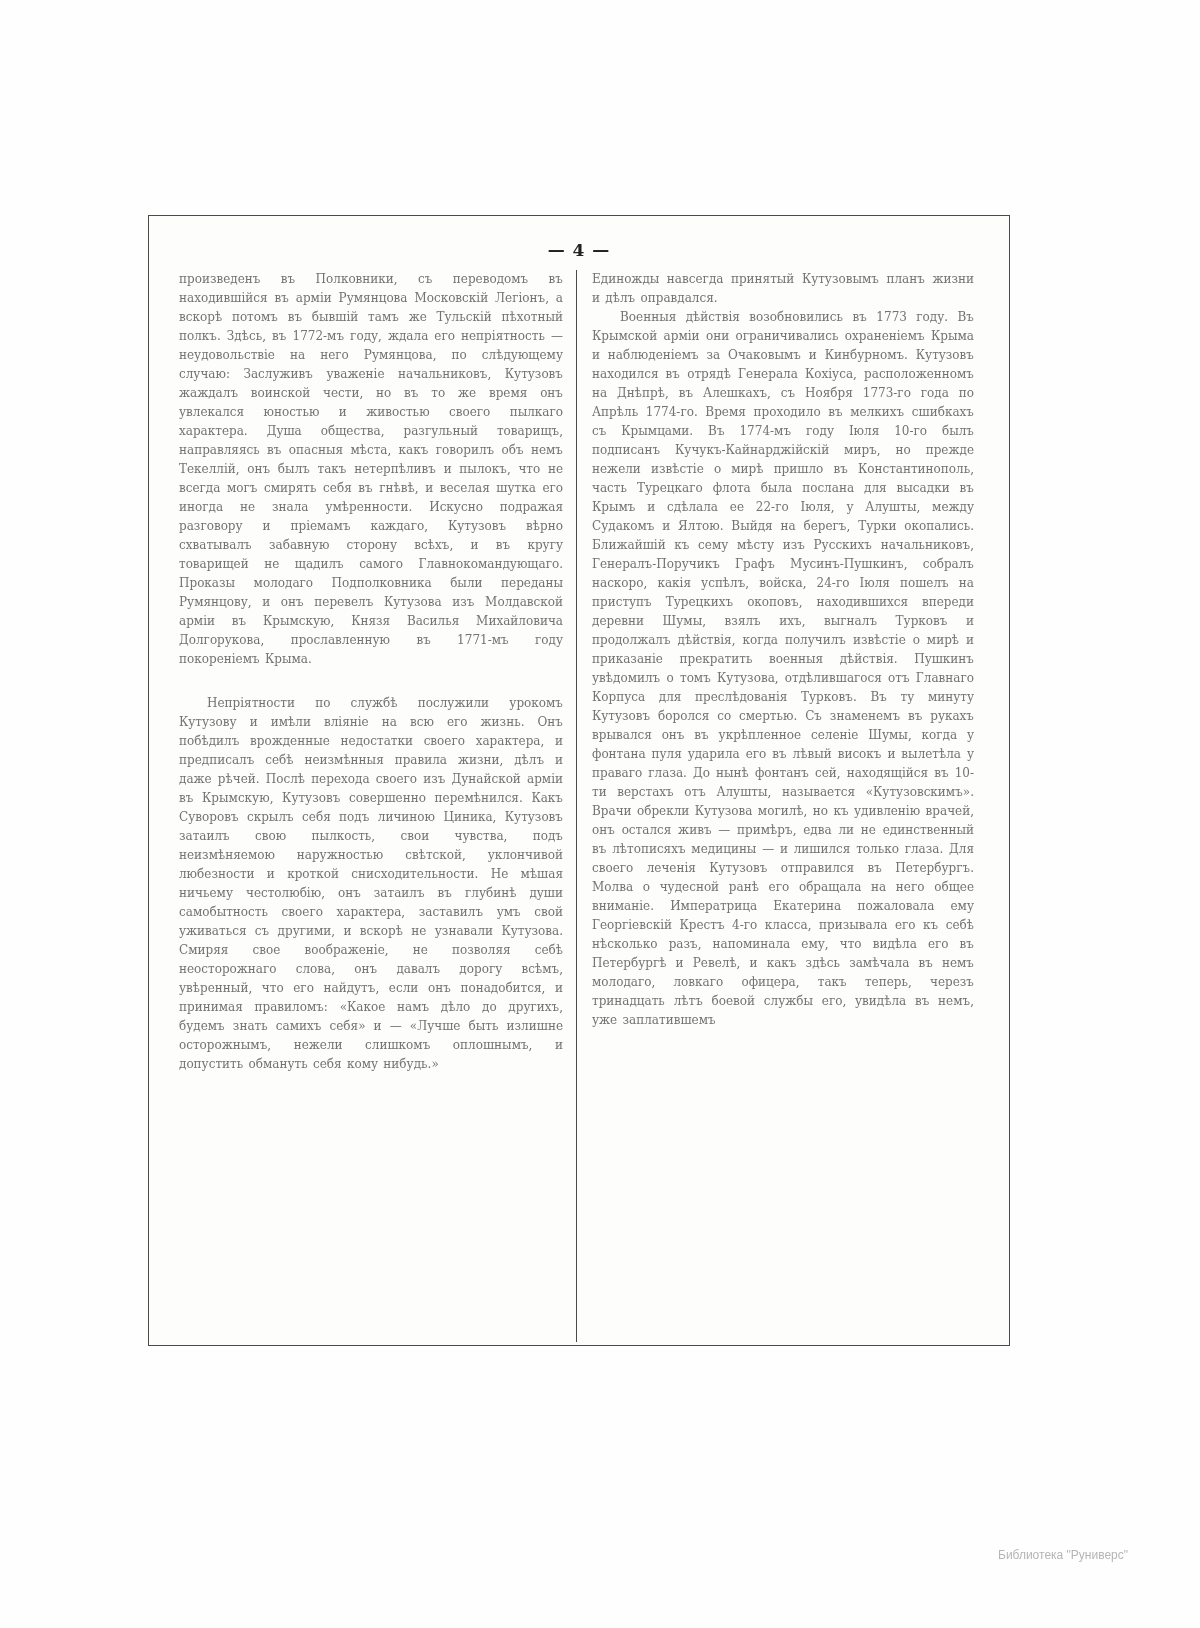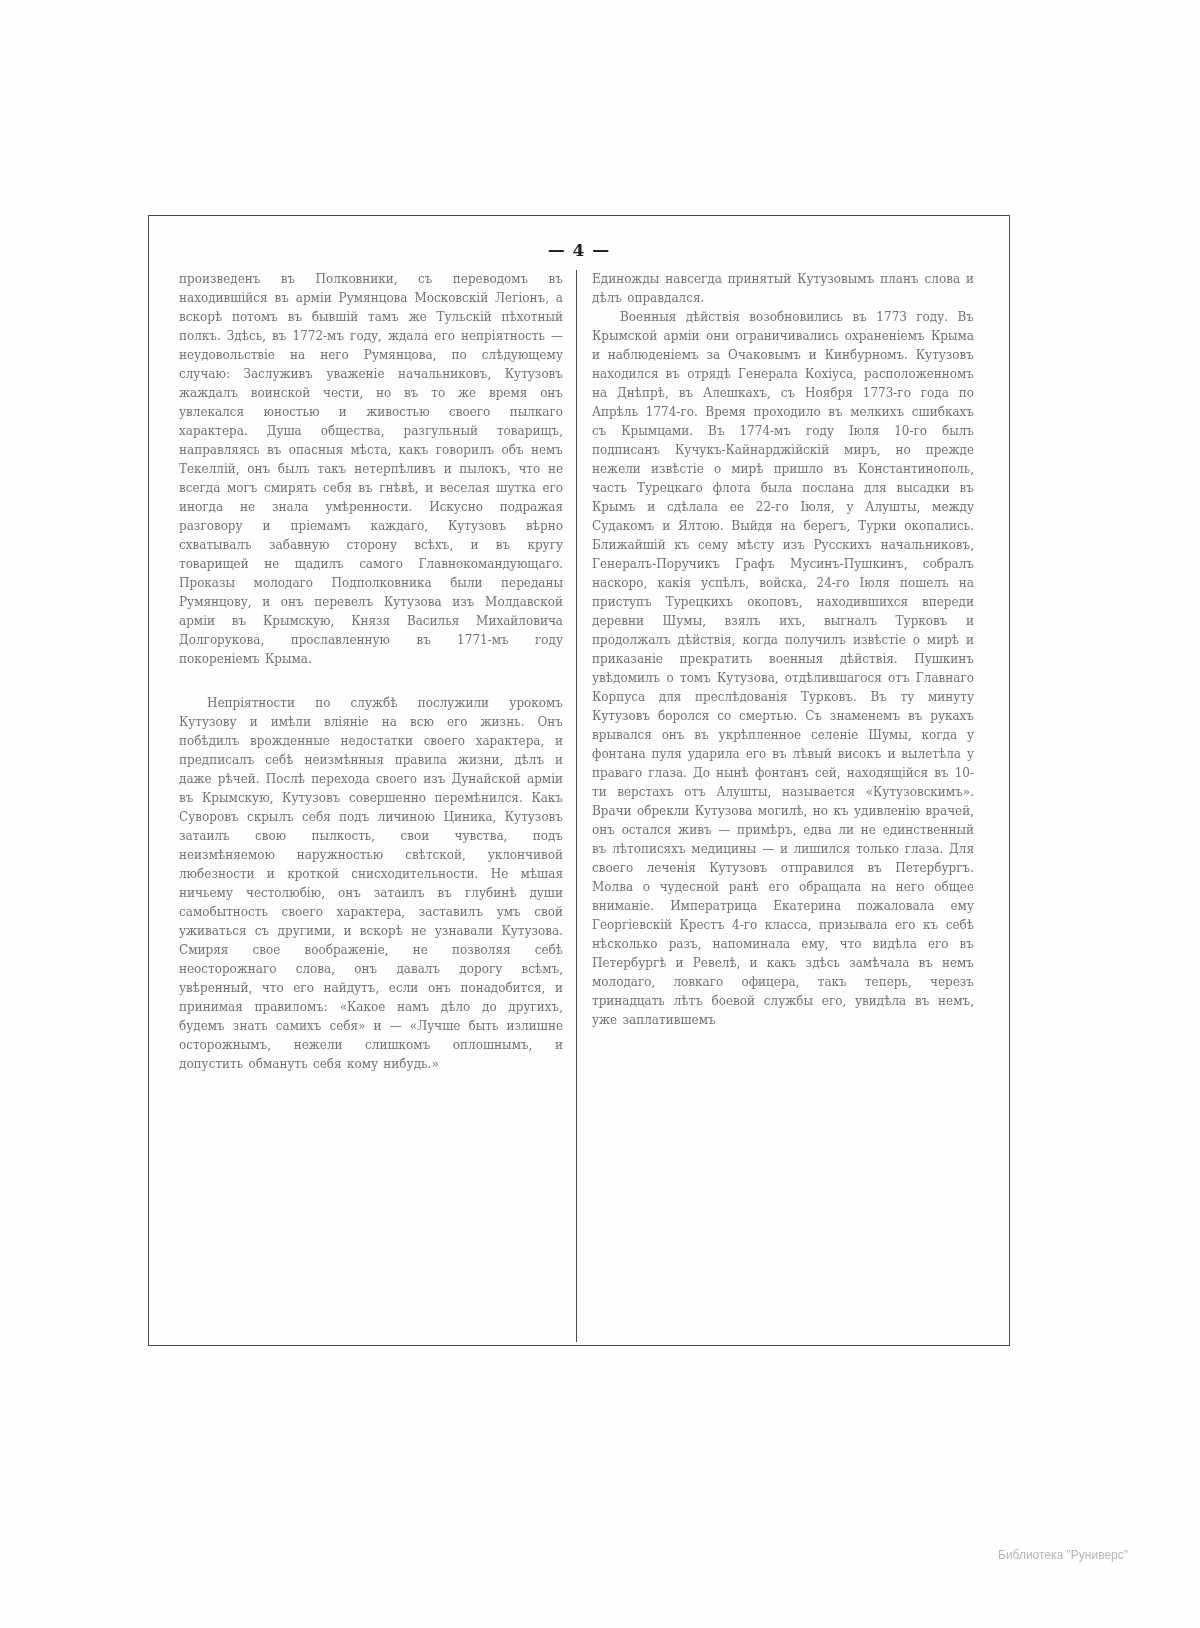--- a/index.html
+++ b/index.html
@@ -80,21 +80,21 @@
     <div class="columns">
 
       <div class="column left">
         <p>произведенъ въ Полковники, съ переводомъ въ находившійся въ арміи Румянцова Московскій Легіонъ, а вскорѣ потомъ въ бывшій тамъ же Тульскій пѣхотный полкъ. Здѣсь, въ 1772-мъ году, ждала его непріятность — неудовольствіе на него Румянцова, по слѣдующему случаю: Заслуживъ уваженіе начальниковъ, Кутузовъ жаждалъ воинской чести, но въ то же время онъ увлекался юностью и живостью своего пылкаго характера. Душа общества, разгульный товарищъ, направляясь въ опасныя мѣста, какъ говорилъ объ немъ Текеллій, онъ былъ такъ нетерпѣливъ и пылокъ, что не всегда могъ смирять себя въ гнѣвѣ, и веселая шутка его иногда не знала умѣренности. Искусно подражая разговору и пріемамъ каждаго, Кутузовъ вѣрно схватывалъ забавную сторону всѣхъ, и въ кругу товарищей не щадилъ самого Главнокомандующаго. Проказы молодаго Подполковника были переданы Румянцову, и онъ перевелъ Кутузова изъ Молдавской арміи въ Крымскую, Князя Василья Михайловича Долгорукова, прославленную въ 1771-мъ году покореніемъ Крыма.</p>
         <p class="indent spaced">Непріятности по службѣ послужили урокомъ Кутузову и имѣли вліяніе на всю его жизнь. Онъ побѣдилъ врожденные недостатки своего характера, и предписалъ себѣ неизмѣнныя правила жизни, дѣлъ и даже рѣчей. Послѣ перехода своего изъ Дунайской арміи въ Крымскую, Кутузовъ совершенно перемѣнился. Какъ Суворовъ скрылъ себя подъ личиною Циника, Кутузовъ затаилъ свою пылкость, свои чувства, подъ неизмѣняемою наружностью свѣтской, уклончивой любезности и кроткой снисходительности. Не мѣшая ничьему честолюбію, онъ затаилъ въ глубинѣ души самобытность своего характера, заставилъ умъ свой уживаться съ другими, и вскорѣ не узнавали Кутузова. Смиряя свое воображеніе, не позволяя себѣ неосторожнаго слова, онъ давалъ дорогу всѣмъ, увѣренный, что его найдутъ, если онъ понадобится, и принимая правиломъ: «Какое намъ дѣло до другихъ, будемъ знать самихъ себя» и — «Лучше быть излишне осторожнымъ, нежели слишкомъ оплошнымъ, и допустить обмануть себя кому нибудь.»</p>
       </div>
 
       <div class="divider"></div>
 
       <div class="column right">
-        <p>Единожды навсегда принятый Кутузовымъ планъ слова и дѣлъ оправдался.</p>
+        <p>Единожды навсегда принятый Кутузовымъ планъ жизни и дѣлъ оправдался.</p>
         <p class="indent">Военныя дѣйствія возобновились въ 1773 году. Въ Крымской арміи они ограничивались охраненіемъ Крыма и наблюденіемъ за Очаковымъ и Кинбурномъ. Кутузовъ находился въ отрядѣ Генерала Кохіуса, расположенномъ на Днѣпрѣ, въ Алешкахъ, съ Ноября 1773-го года по Апрѣль 1774-го. Время проходило въ мелкихъ сшибкахъ съ Крымцами. Въ 1774-мъ году Іюля 10-го былъ подписанъ Кучукъ-Кайнарджійскій миръ, но прежде нежели извѣстіе о мирѣ пришло въ Константинополь, часть Турецкаго флота была послана для высадки въ Крымъ и сдѣлала ее 22-го Іюля, у Алушты, между Судакомъ и Ялтою. Выйдя на берегъ, Турки окопались. Ближайшій къ сему мѣсту изъ Русскихъ начальниковъ, Генералъ-Поручикъ Графъ Мусинъ-Пушкинъ, собралъ наскоро, какія успѣлъ, войска, 24-го Іюля пошелъ на приступъ Турецкихъ окоповъ, находившихся впереди деревни Шумы, взялъ ихъ, выгналъ Турковъ и продолжалъ дѣйствія, когда получилъ извѣстіе о мирѣ и приказаніе прекратить военныя дѣйствія. Пушкинъ увѣдомилъ о томъ Кутузова, отдѣлившагося отъ Главнаго Корпуса для преслѣдованія Турковъ. Въ ту минуту Кутузовъ боролся со смертью. Съ знаменемъ въ рукахъ врывался онъ въ укрѣпленное селеніе Шумы, когда у фонтана пуля ударила его въ лѣвый високъ и вылетѣла у праваго глаза. До нынѣ фонтанъ сей, находящійся въ 10-ти верстахъ отъ Алушты, называется «Кутузовскимъ». Врачи обрекли Кутузова могилѣ, но къ удивленію врачей, онъ остался живъ — примѣръ, едва ли не единственный въ лѣтописяхъ медицины — и лишился только глаза. Для своего леченія Кутузовъ отправился въ Петербургъ. Молва о чудесной ранѣ его обращала на него общее вниманіе. Императрица Екатерина пожаловала ему Георгіевскій Крестъ 4-го класса, призывала его къ себѣ нѣсколько разъ, напоминала ему, что видѣла его въ Петербургѣ и Ревелѣ, и какъ здѣсь замѣчала въ немъ молодаго, ловкаго офицера, такъ теперь, черезъ тринадцать лѣтъ боевой службы его, увидѣла въ немъ, уже заплатившемъ</p>
       </div>
 
     </div>
 
   </div>
 
   <div class="watermark">Библиотека "Руниверс"</div>
 
 </div>

